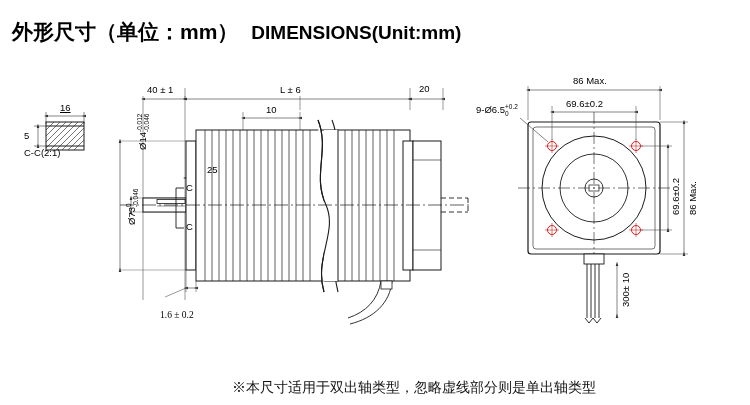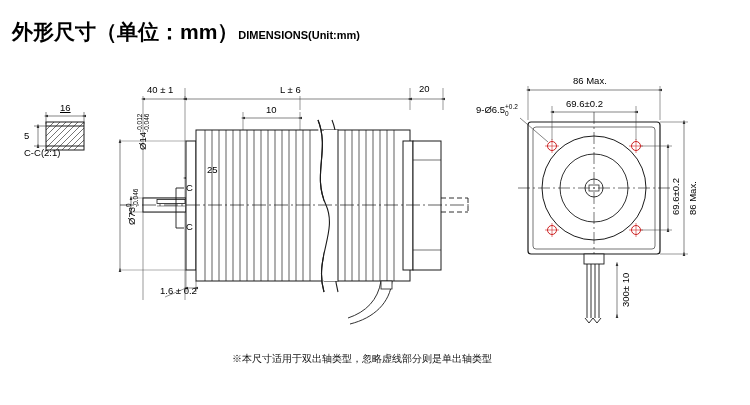--- a/index.html
+++ b/index.html
@@ -11,24 +11,24 @@
     position:relative;
     overflow:hidden;
   }
   .stage{position:absolute;left:0;top:0;width:750px;height:405px;}
   .title{
     position:absolute;left:12px;top:18px;
     font-size:21px;font-weight:bold;letter-spacing:0px;
     white-space:nowrap;
   }
   .title .cn{font-size:21px;font-weight:bold;margin-top:40px;}
-  .title .en{font-size:11px;font-weight:bold;}
+  .title .en{font-size:19px;font-weight:bold;margin-left:13px;}
   .footnote{
-    position:absolute;left:232px;top:352px;
-    font-size:10px;color:#111;white-space:nowrap;
+    position:absolute;left:232px;top:379px;
+    font-size:14px;color:#111;white-space:nowrap;
   }
   svg{position:absolute;left:0;top:0;}
   .lbl{
     position:absolute;font-size:9.5px;color:#000;white-space:nowrap;
     line-height:1;
   }
   .lbl.rot{transform-origin:0 0;}
   .frac{display:inline-block;font-size:6.5px;line-height:1;text-align:left;vertical-align:middle;}
 </style>
 </head>
@@ -253,21 +253,21 @@
   <div class="lbl" style="left:207px;top:165px;">25</div>
 
   <div class="lbl rot" style="left:137px;top:150px;transform:rotate(-90deg);">
     <span>Ø14</span><span class="frac"><span style="display:block">-0.012</span><span style="display:block">-0.046</span></span>
   </div>
 
   <div class="lbl rot" style="left:126px;top:225px;transform:rotate(-90deg);">
     <span>Ø73</span><span class="frac"><span style="display:block">0</span><span style="display:block">-0.046</span></span>
   </div>
 
-  <div class="lbl" style="left:160px;top:286px;">1.6 ± 0.2</div>
+  <div class="lbl" style="left:160px;top:311px;font-family:Liberation Serif, serif;">1.6 ± 0.2</div>
   <div class="lbl" style="left:186px;top:183px;">C</div>
   <div class="lbl" style="left:186px;top:222px;">C</div>
 
   <div class="lbl" style="left:573px;top:76px;">86 Max.</div>
   <div class="lbl" style="left:566px;top:99px;">69.6±0.2</div>
 
   <div class="lbl" style="left:476px;top:104px;">
     <span>9-Ø6.5</span><span class="frac"><span style="display:block">+0.2</span><span style="display:block">0</span></span>
   </div>
 

